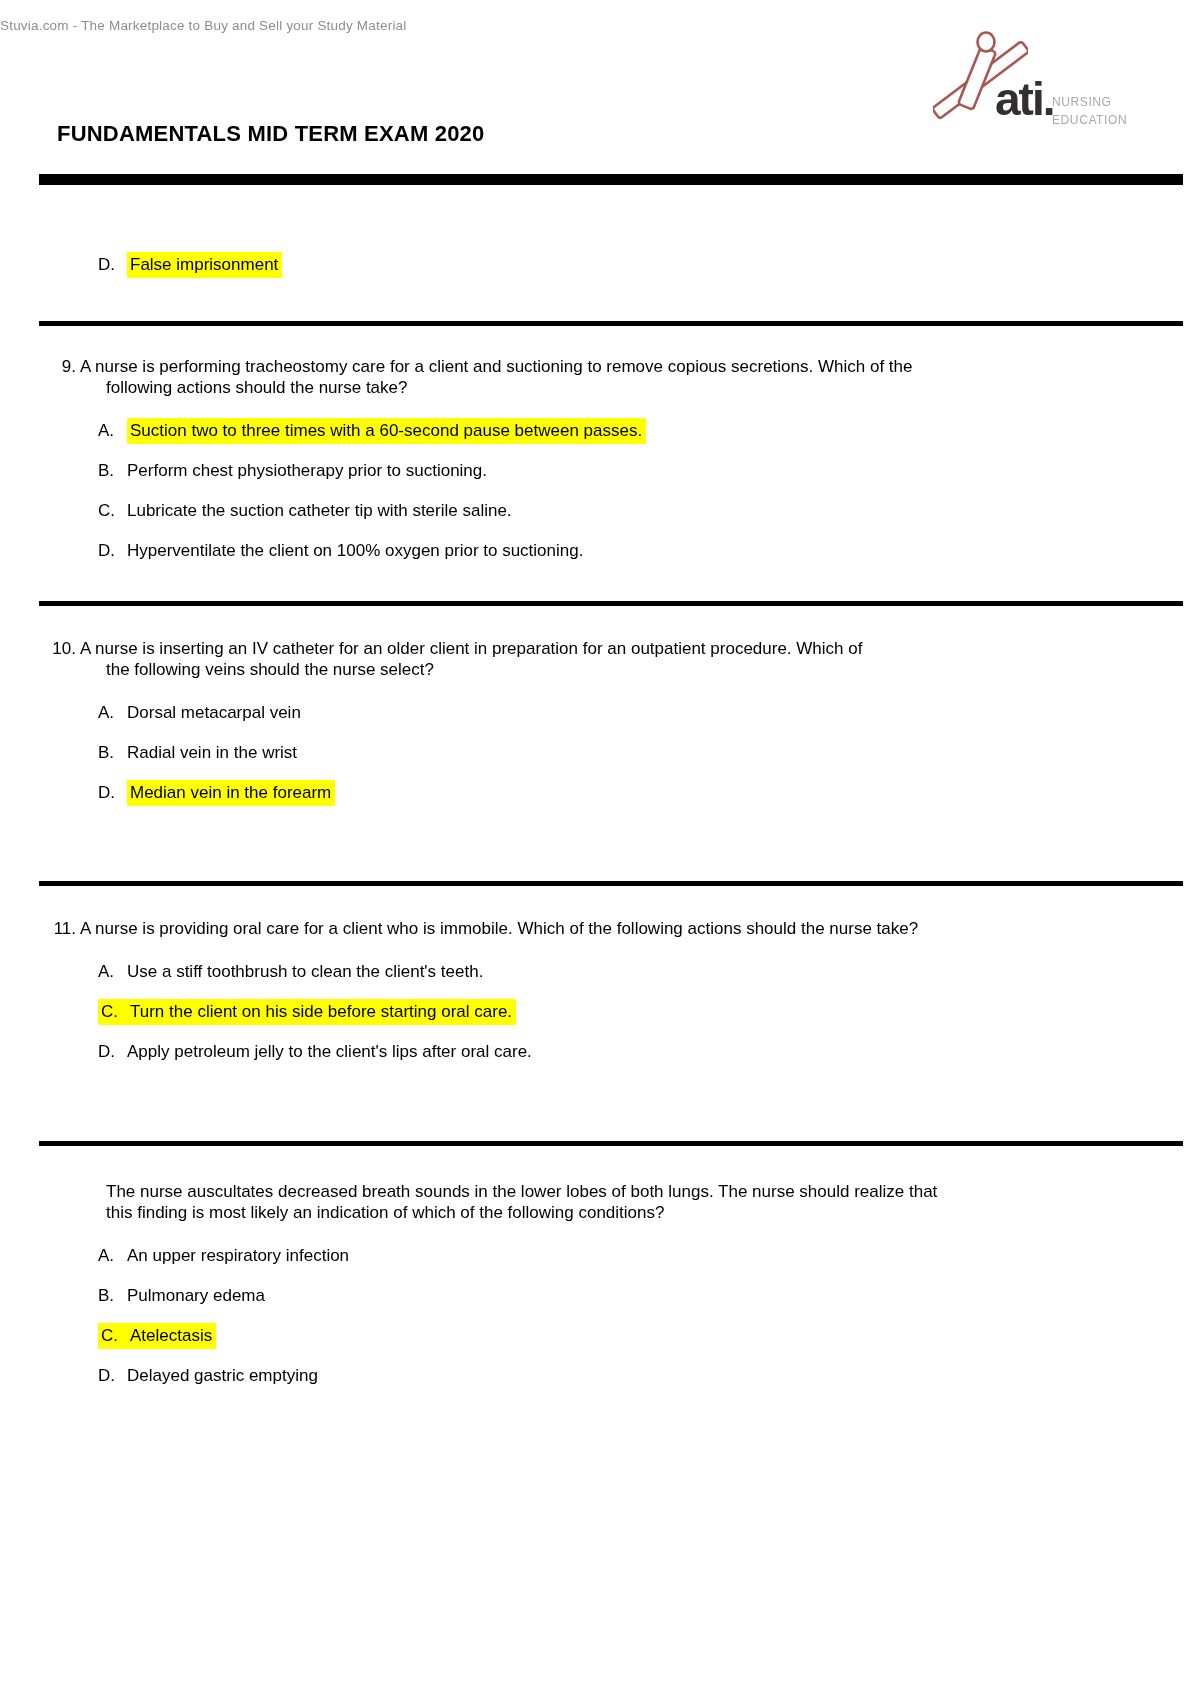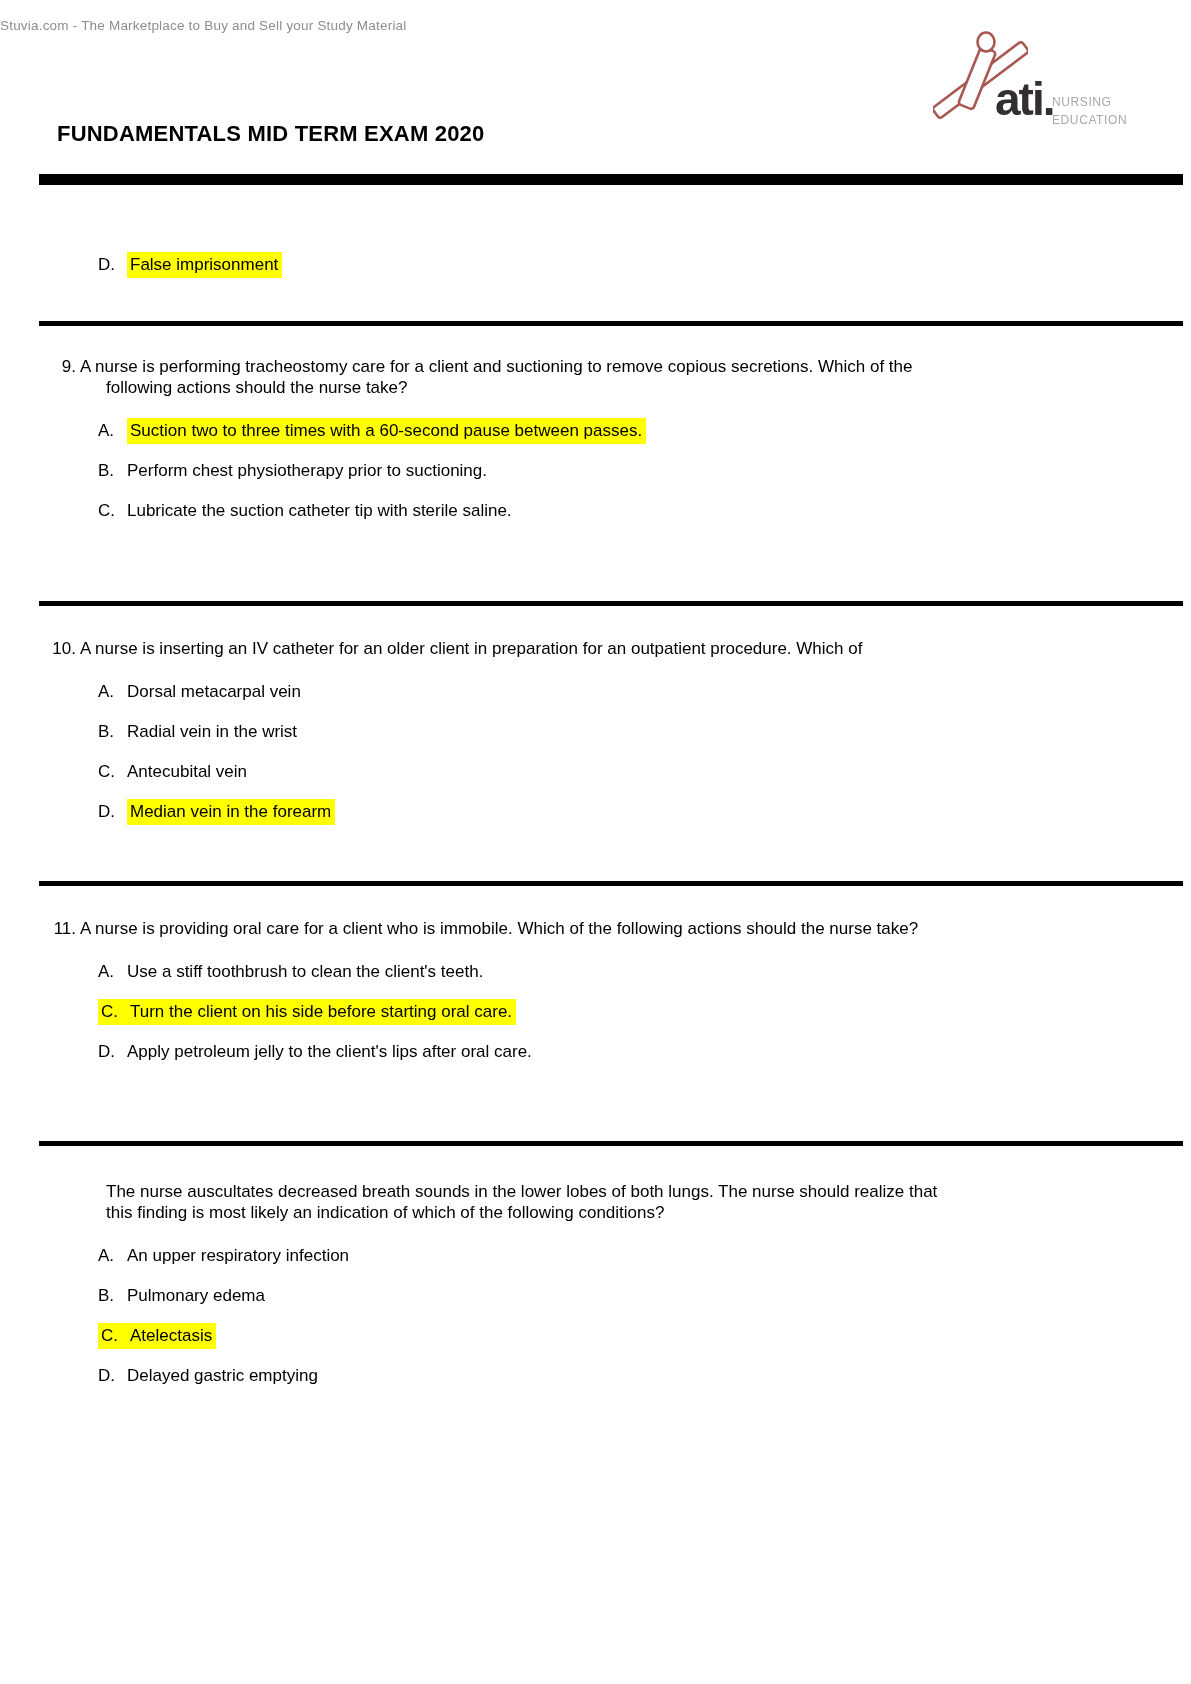--- a/index.html
+++ b/index.html
@@ -89,28 +89,29 @@
   <div class="sep sep4"></div>
 
   <div id="questions">
       <div class="q q1">
         <p class="qline"><span class="qnum">9.</span>A nurse is performing tracheostomy care for a client and suctioning to remove copious secretions. Which of the</p>
         <p class="qline cont">following actions should the nurse take?</p>
         <div class="opts">
           <div class="opt"><span class="letter">A.</span><span class="hl">Suction two to three times with a 60-second pause between passes.</span></div>
           <div class="opt"><span class="letter">B.</span><span>Perform chest physiotherapy prior to suctioning.</span></div>
           <div class="opt"><span class="letter">C.</span><span>Lubricate the suction catheter tip with sterile saline.</span></div>
+          <div class="opt"><span class="letter">D.</span><span>Hyperventilate the client on 100% oxygen prior to suctioning.</span></div>
         </div>
       </div>
       <div class="q q2">
         <p class="qline"><span class="qnum">10.</span>A nurse is inserting an IV catheter for an older client in preparation for an outpatient procedure. Which of</p>
+        <p class="qline cont">the following veins should the nurse select?</p>
         <div class="opts">
           <div class="opt"><span class="letter">A.</span><span>Dorsal metacarpal vein</span></div>
           <div class="opt"><span class="letter">B.</span><span>Radial vein in the wrist</span></div>
-          <div class="opt"><span class="letter">C.</span><span>Antecubital vein</span></div>
           <div class="opt"><span class="letter">D.</span><span class="hl">Median vein in the forearm</span></div>
         </div>
       </div>
       <div class="q q3">
         <p class="qline"><span class="qnum">11.</span>A nurse is providing oral care for a client who is immobile. Which of the following actions should the nurse take?</p>
         <div class="opts">
           <div class="opt"><span class="letter">A.</span><span>Use a stiff toothbrush to clean the client's teeth.</span></div>
           <div class="opt"><span class="hl"><span class="letter">C.</span><span>Turn the client on his side before starting oral care.</span></span></div>
           <div class="opt"><span class="letter">D.</span><span>Apply petroleum jelly to the client's lips after oral care.</span></div>
         </div>

